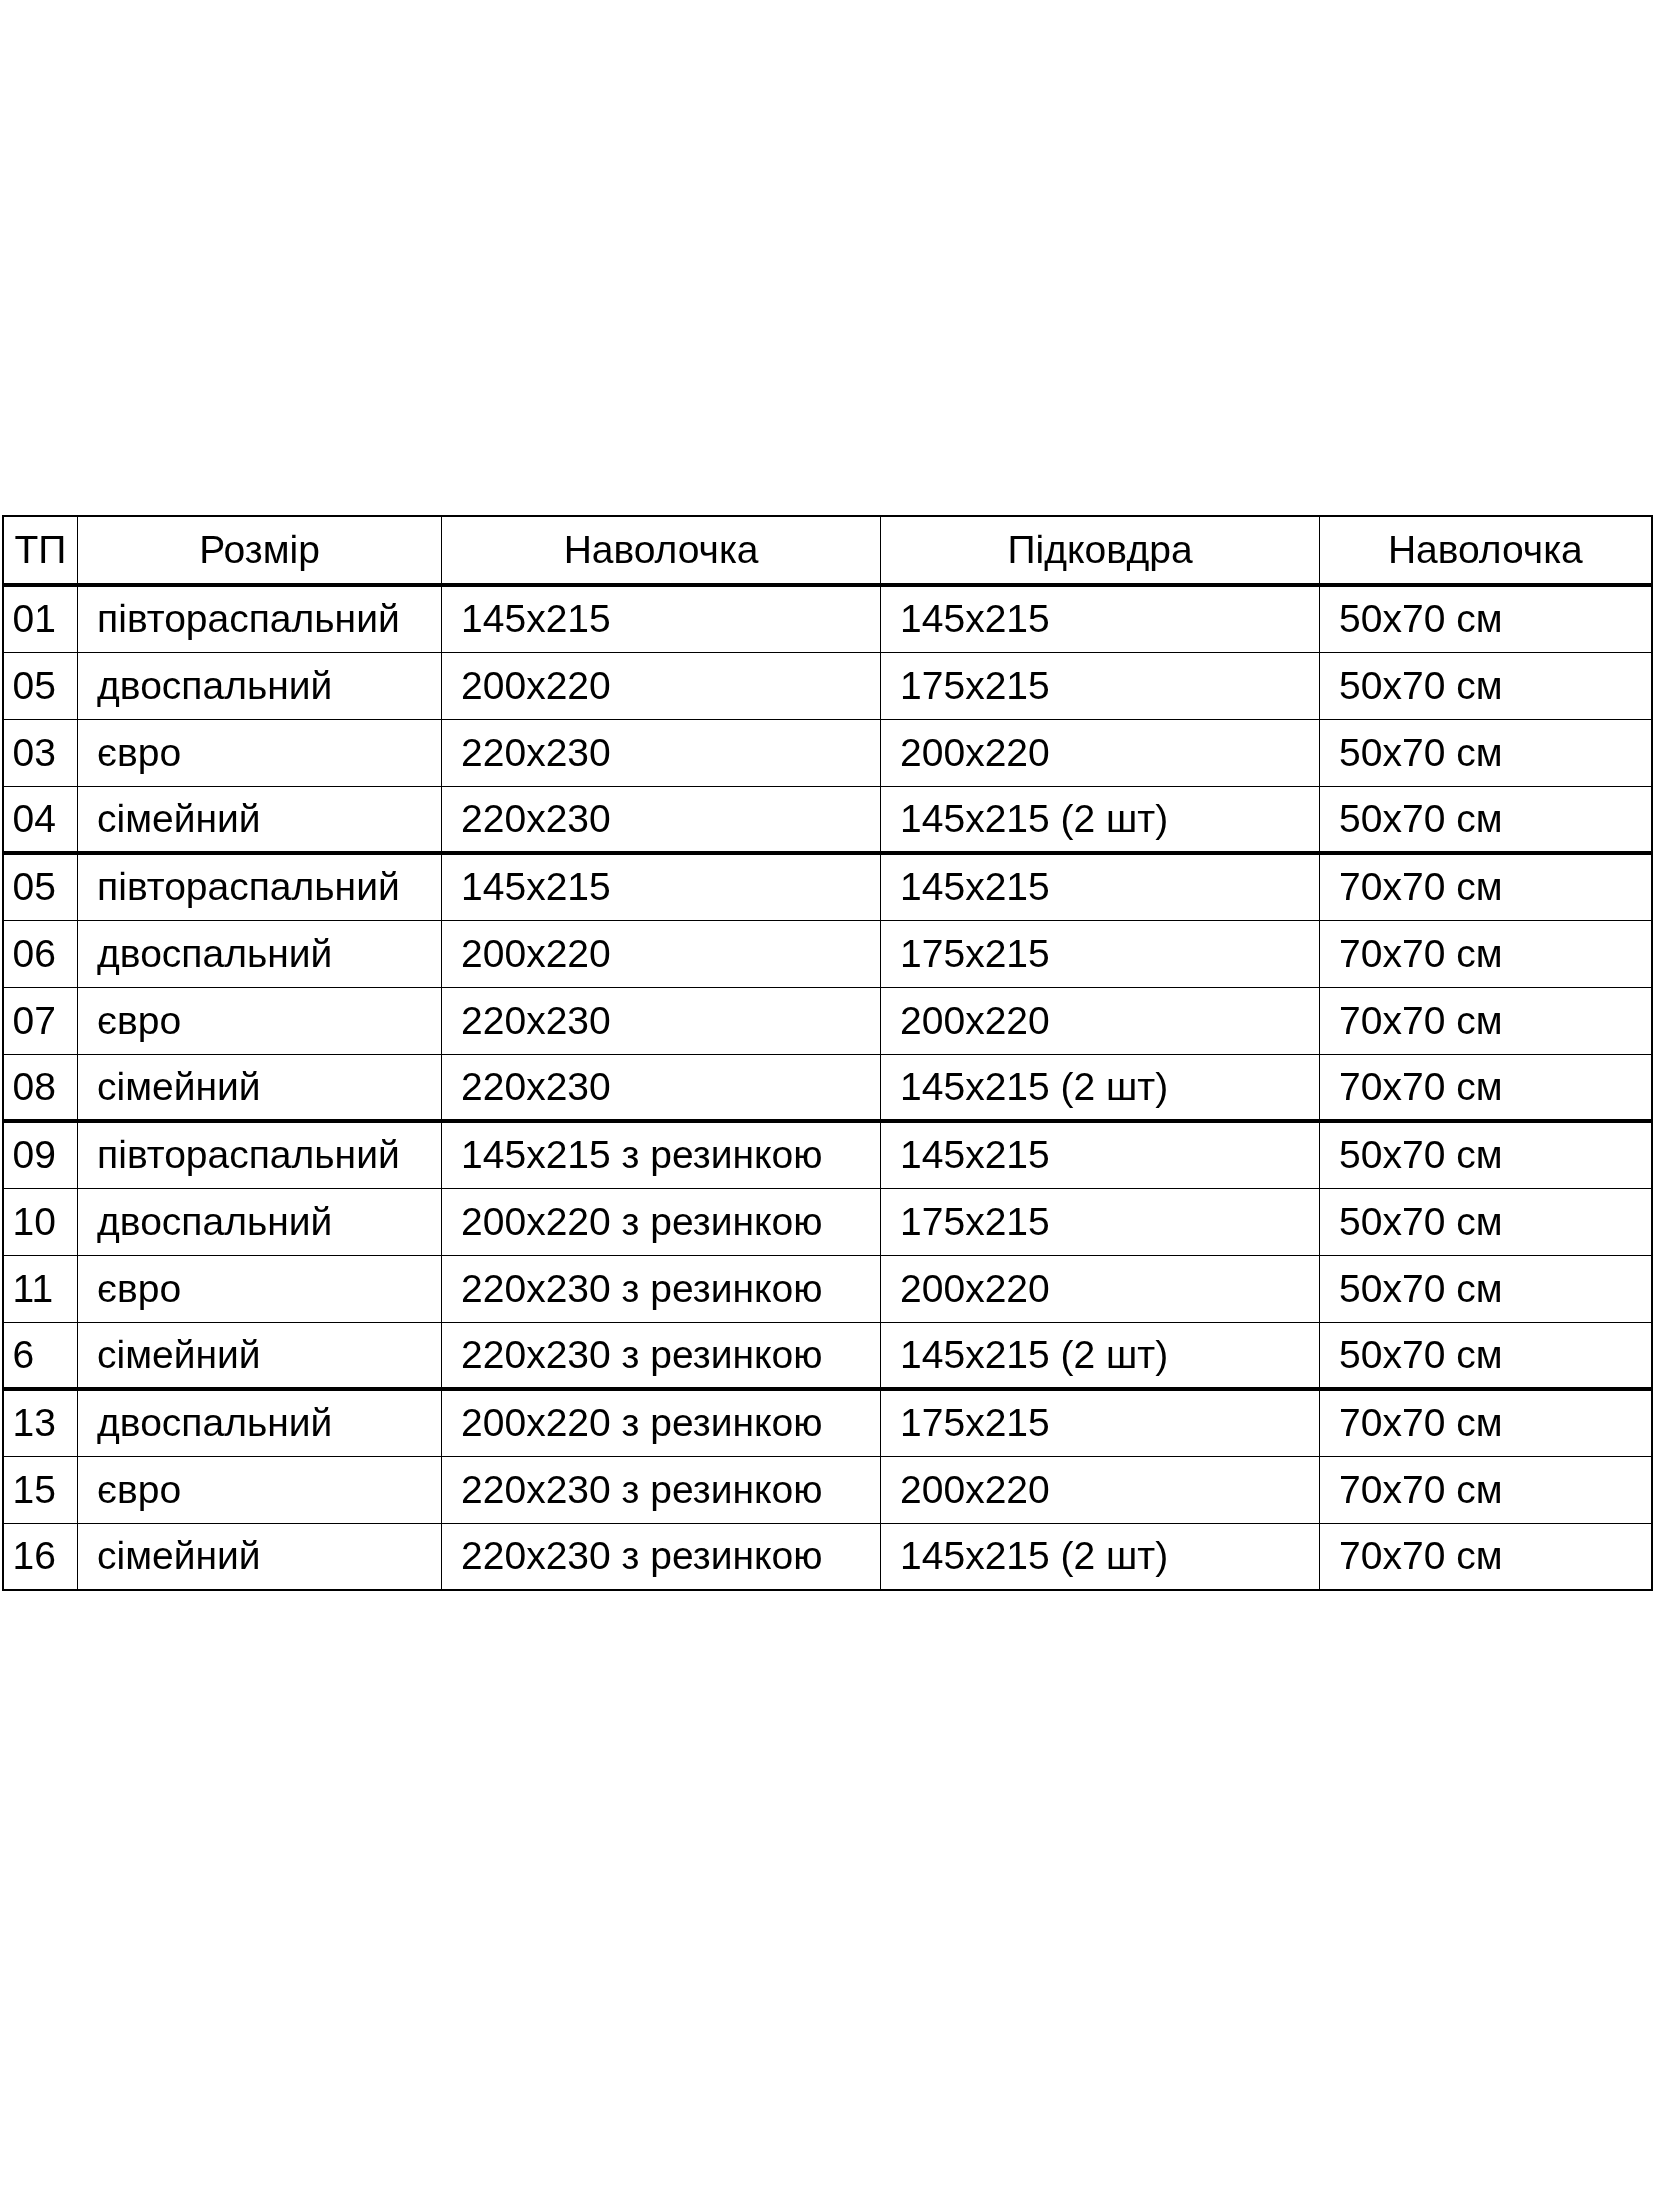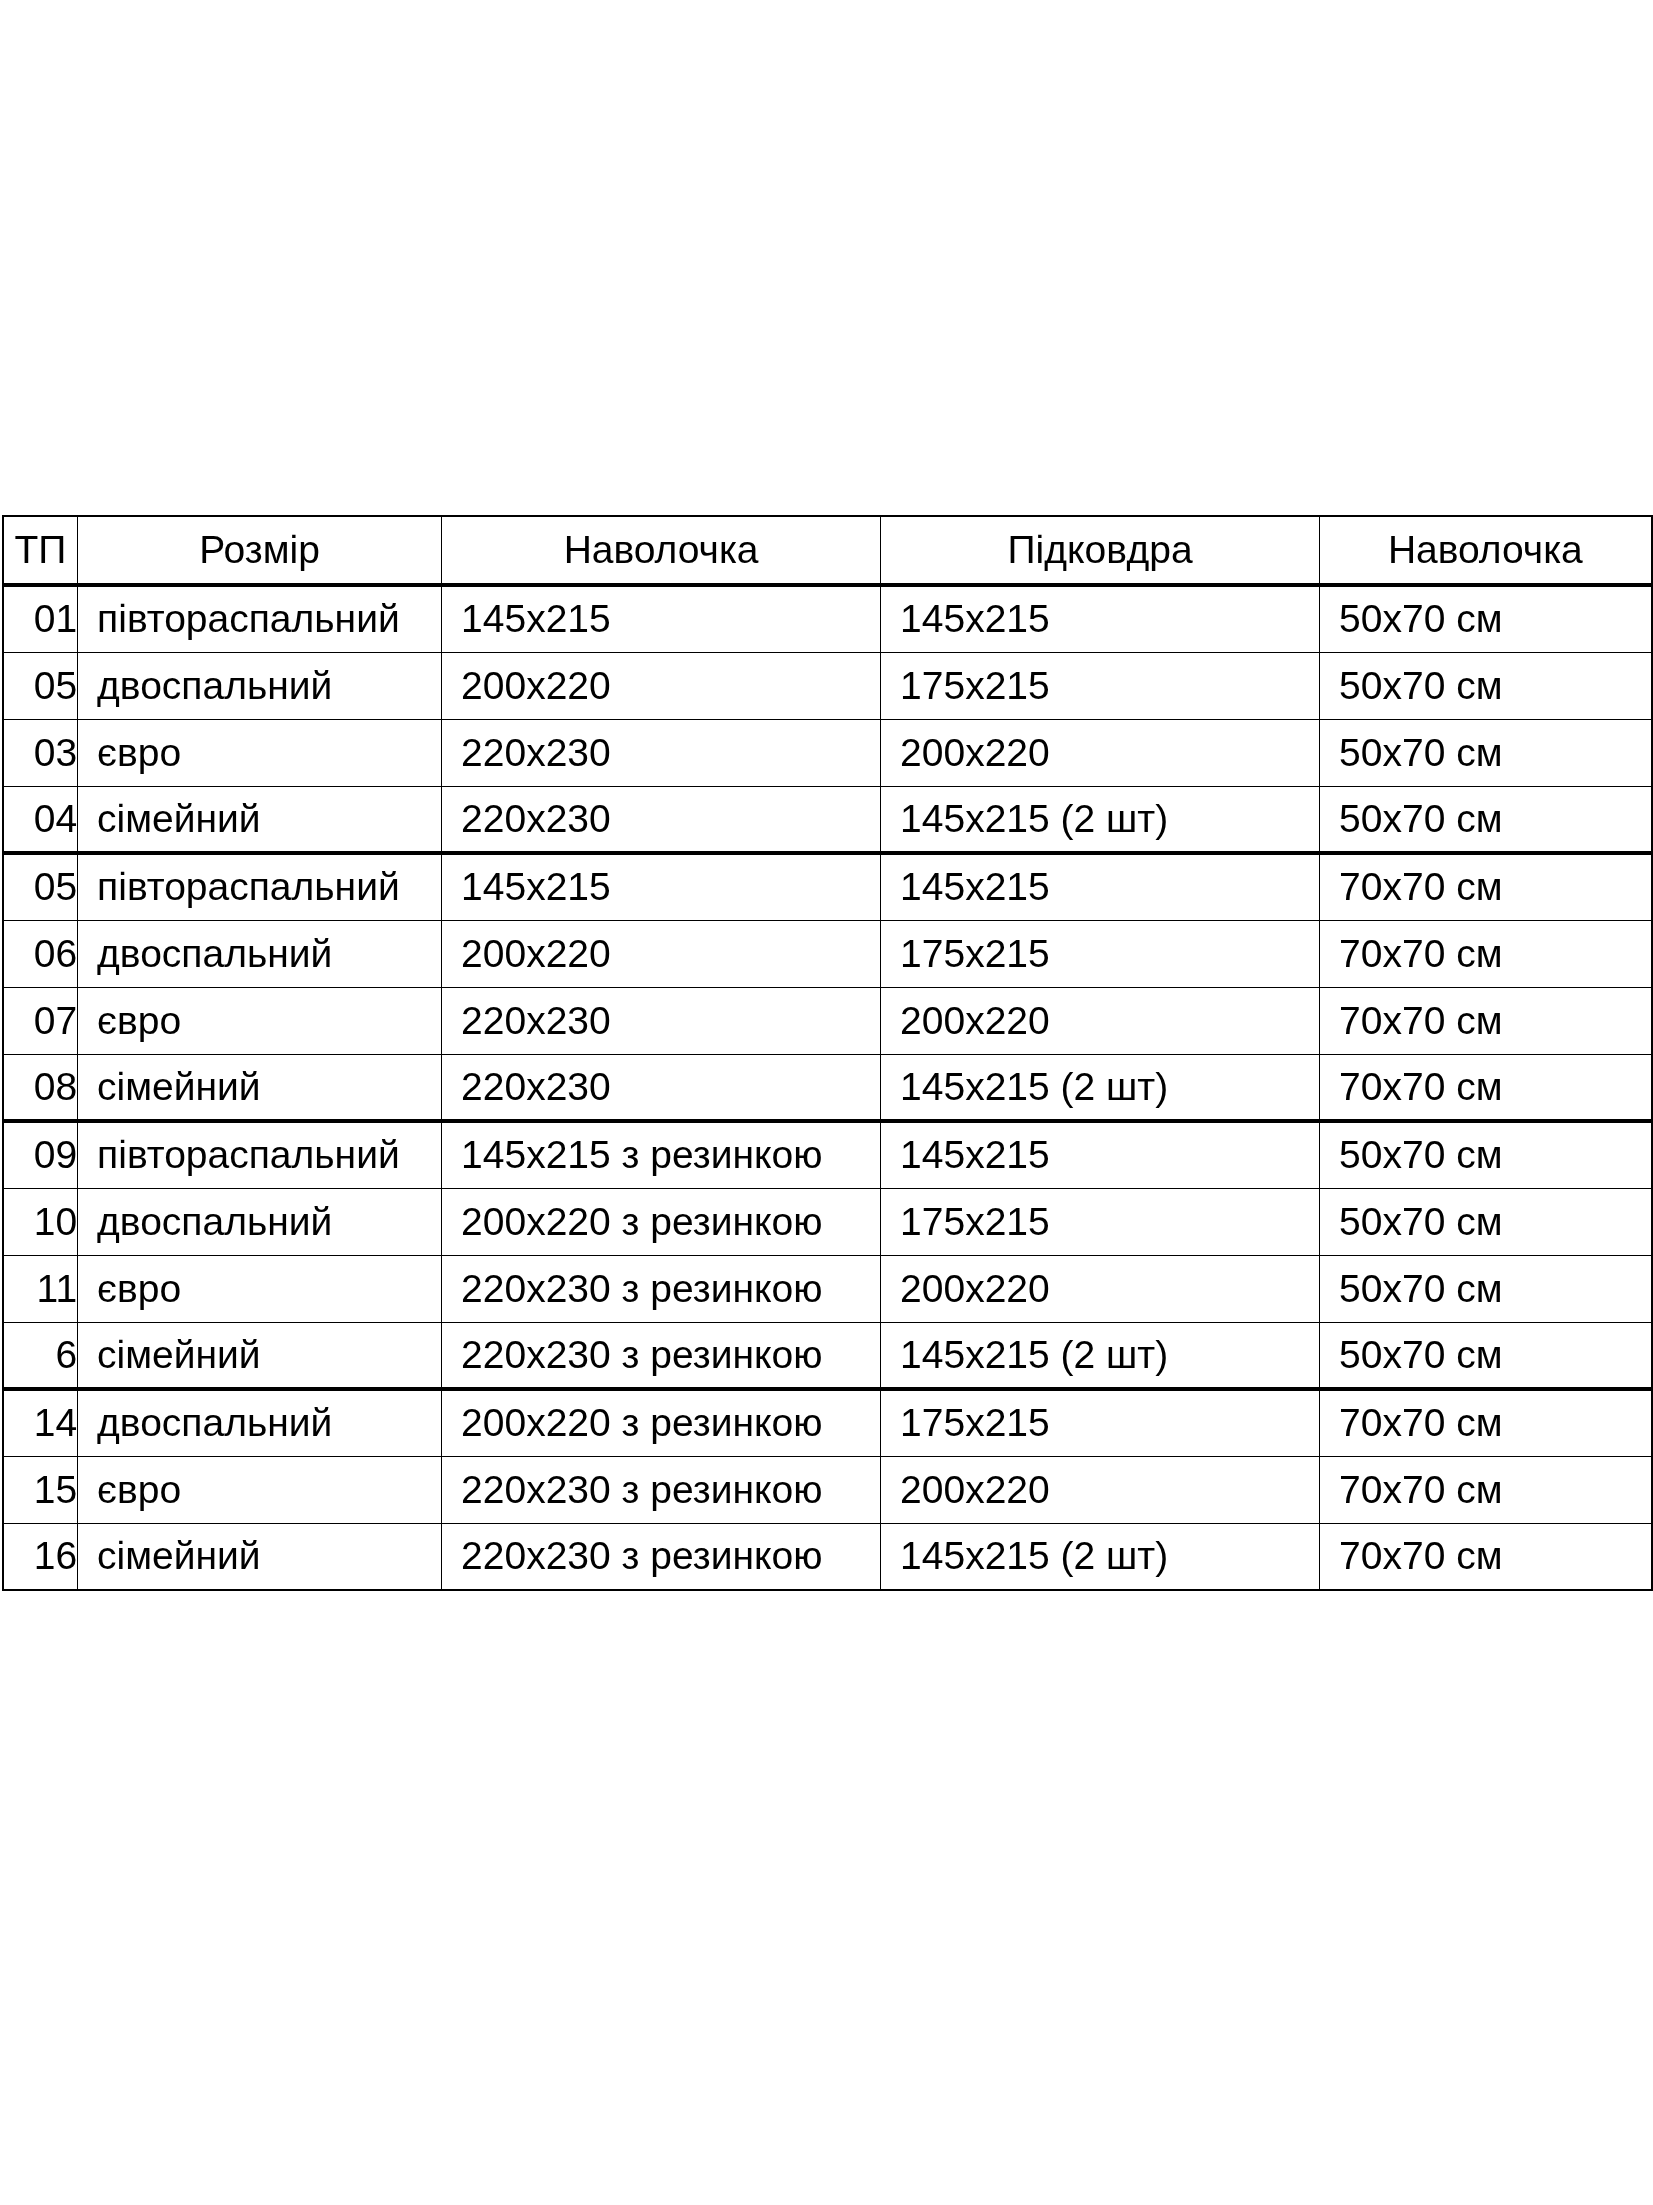--- a/index.html
+++ b/index.html
@@ -52,21 +52,21 @@
 
   tbody tr {
     height: 67px;
     border-bottom: 1.6px solid #000000;
   }
   
   tbody tr:nth-child(4n) { border-bottom: 4.1px solid #000000; margin-left: 32px; }
   tbody tr:last-child    { border-bottom: 2.5px solid #000000; }
 
   tbody td { text-align: left; padding-left: 19px; }
-  tbody td:first-child { text-align: right; padding-left: 0; }
+  tbody td:first-child { text-align: left; padding-left: 9px; }
 </style>
 </head>
 <body>
 
 <div class="table-wrap">
   <table class="size-table">
     <colgroup>
       <col class="c-num">
       <col class="c-size">
       <col class="c-sheet">
@@ -161,21 +161,21 @@
           <td>50х70 см</td>
         </tr>
         <tr>
           <td>6</td>
           <td>сімейний</td>
           <td>220х230 з резинкою</td>
           <td>145х215 (2 шт)</td>
           <td>50х70 см</td>
         </tr>
         <tr>
-          <td>14</td>
+          <td>13</td>
           <td>двоспальний</td>
           <td>200х220 з резинкою</td>
           <td>175х215</td>
           <td>70х70 см</td>
         </tr>
         <tr>
           <td>15</td>
           <td>євро</td>
           <td>220х230 з резинкою</td>
           <td>200х220</td>

